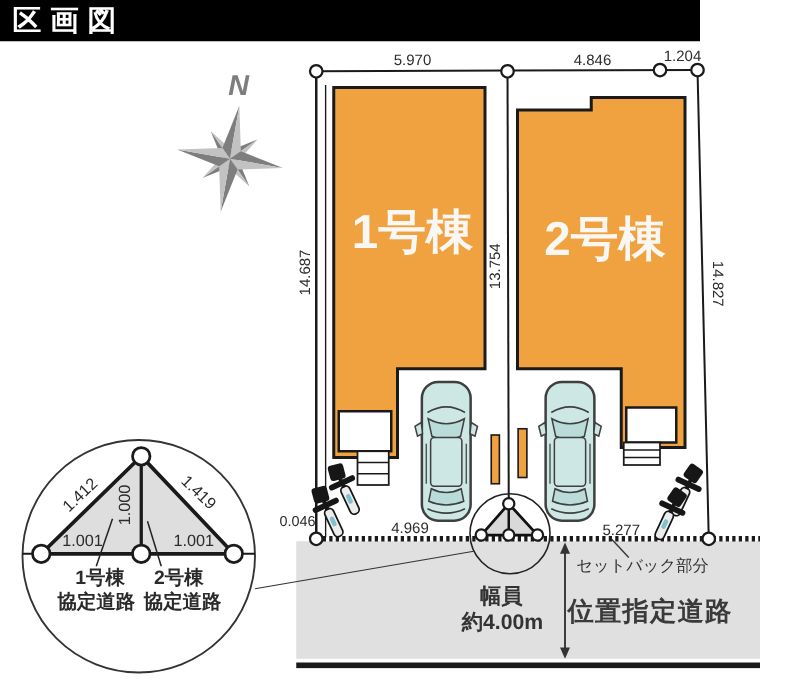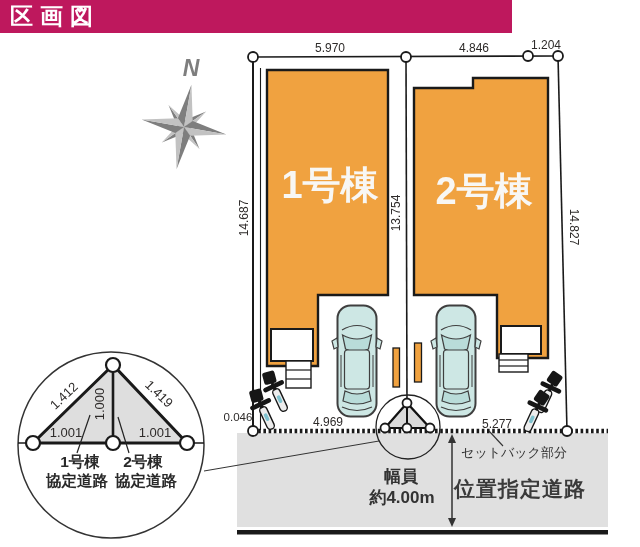--- a/index.html
+++ b/index.html
@@ -1,18 +1,18 @@
 <!DOCTYPE html>
 <html><head>
 <meta charset="utf-8">
 <style>
   html,body{margin:0;padding:0;background:#fff;}
   .page{position:relative;width:640px;height:547px;background:#ffffff;overflow:hidden;
         font-family:"Liberation Sans",sans-serif;}
-  .titlebar{position:absolute;left:0;top:0;width:512px;height:33px;background:#be185d;}
+  .titlebar{position:absolute;left:0;top:0;width:560px;height:33px;background:#000000;}
   .titlebar span{display:block;color:#ffffff;font-family:"Liberation Serif",serif;
         font-size:23px;font-weight:bold;letter-spacing:7px;line-height:33px;padding-left:10px;}
   svg.plan{position:absolute;left:0;top:0;}
   svg text{font-family:"Liberation Sans",sans-serif;fill:#2e2b2a;}
   .dim{font-size:12px;}
   .dim-s{font-size:11.5px;}
   .bldg-label{font-size:38px;font-weight:bold;fill:#f8f7f4;}
   .detail-num{font-size:13px;}
   .detail-label{font-size:15.5px;font-weight:600;fill:#2a2a2a;}
   .road-width{font-size:17px;font-weight:bold;fill:#333;}

